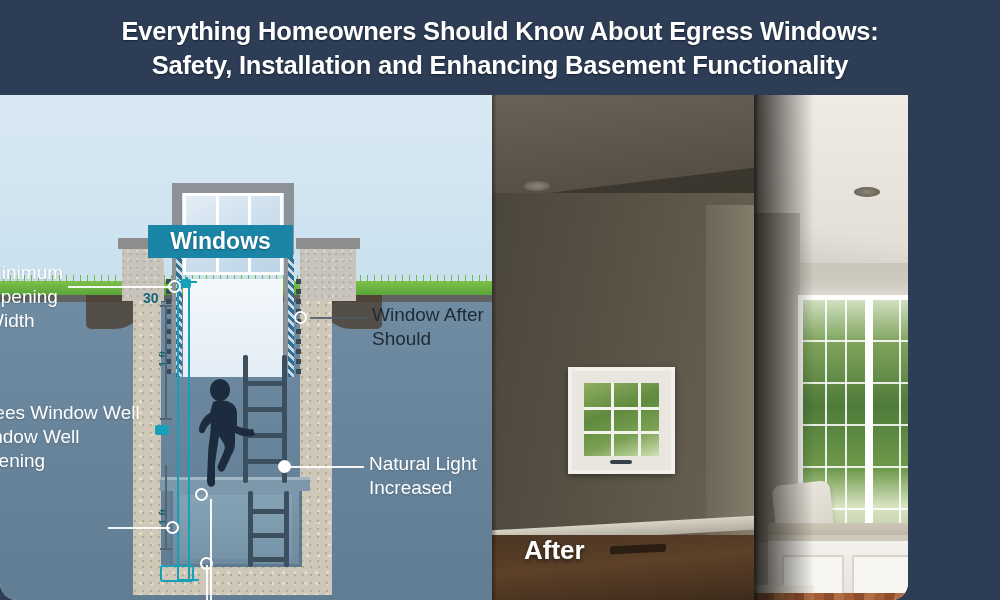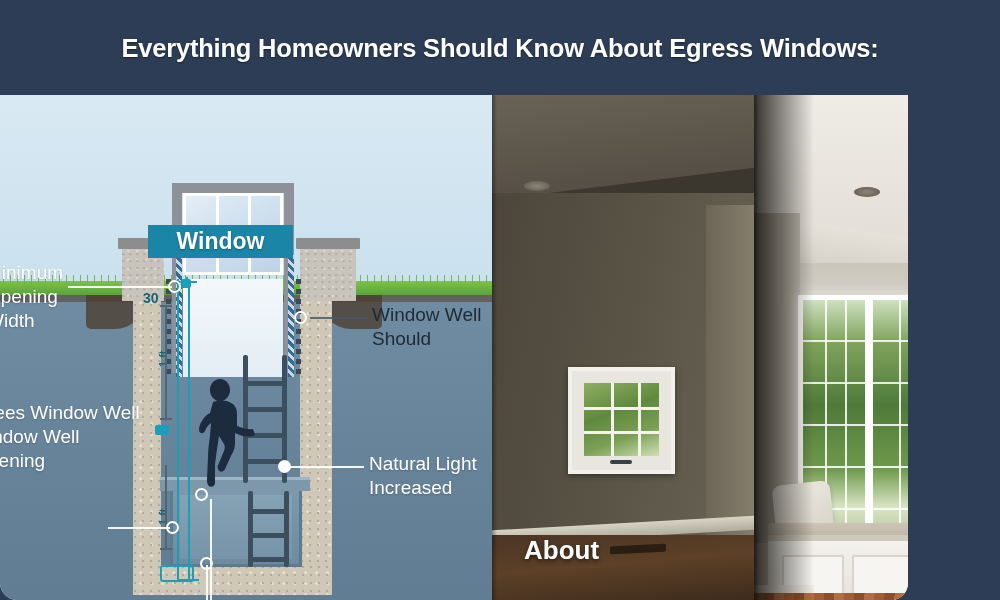--- a/index.html
+++ b/index.html
@@ -204,20 +204,21 @@
   #r-vignette{ position:absolute; left:0; top:0; width:60px; height:505px;
      background:linear-gradient(90deg,rgba(20,18,14,.85),rgba(20,18,14,0)); }
 </style>
 </head>
 <body>
 
 <div id="stage">
 
   <div id="header">
     <div class="title-line">Everything Homeowners Should Know About Egress Windows:</div>
+    <div class="title-line">Safety, Installation and Enhancing Basement Functionality</div>
   </div>
 
   <div id="body">
 
     <div id="panel-left">
 
       <div class="sky"></div>
       <div class="grass"></div>
       <div class="soil"></div>
       <div class="topsoil"></div>
@@ -313,36 +314,36 @@
       <div class="vlead" style="left:206px;top:470px;height:70px;"></div>
       <div class="dot" style="left:200px;top:462px;"></div>
 
       <div style="position:absolute;left:-14px;top:166px;">
         <div class="lbl" style="position:static;">Minimum</div>
         <div class="lbl" style="position:static;">Opening</div>
         <div class="lbl" style="position:static;">Width</div>
       </div>
 
       <div style="position:absolute;left:372px;top:208px;">
-        <div class="lbl dark" style="position:static;">Window Well</div>
+        <div class="lbl dark" style="position:static;">Window After</div>
         <div class="lbl dark" style="position:static;">Should</div>
       </div>
 
       <div style="position:absolute;left:369px;top:357px;">
         <div class="lbl" style="position:static;">Natural Light</div>
         <div class="lbl" style="position:static;">Increased</div>
       </div>
 
       <div style="position:absolute;left:-12px;top:306px;">
         <div class="lbl" style="position:static;">rees Window Well</div>
         <div class="lbl" style="position:static;">indow Well</div>
         <div class="lbl" style="position:static;">pening</div>
       </div>
 
-      <div class="badge" id="badge-safety">Window</div>
+      <div class="badge" id="badge-safety">Windows</div>
 
     </div>
 
     <div id="panel-mid">
       <div id="mid-ceiling"></div>
       <div class="recessed" style="left:32px;top:86px;"></div>
       <div id="mid-wall"></div>
       <div id="mid-wall-right"></div>
 
       <div id="mid-window">
@@ -353,21 +354,21 @@
           <div class="mw-bar-h" style="top:48px;"></div>
         </div>
         <div style="position:absolute;left:38px;bottom:6px;width:22px;height:4px;background:#35404a;border-radius:2px;"></div>
       </div>
 
       <div id="mid-outlet"></div>
       <div id="mid-baseboard"></div>
       <div id="mid-floor"></div>
       <div id="mid-vent"></div>
 
-      <div class="ba" style="left:32px;top:440px;">About</div>
+      <div class="ba" style="left:32px;top:440px;">After</div>
     </div>
 
     <div id="panel-right">
       <div id="r-ceiling"></div>
       <div id="r-ceil-slope"></div>
       <div class="recessed" style="left:100px;top:92px;"></div>
       <div class="recessed" style="left:12px;top:122px;"></div>
       <div id="r-wall-top"></div>
       <div id="r-wall-left"></div>
 

